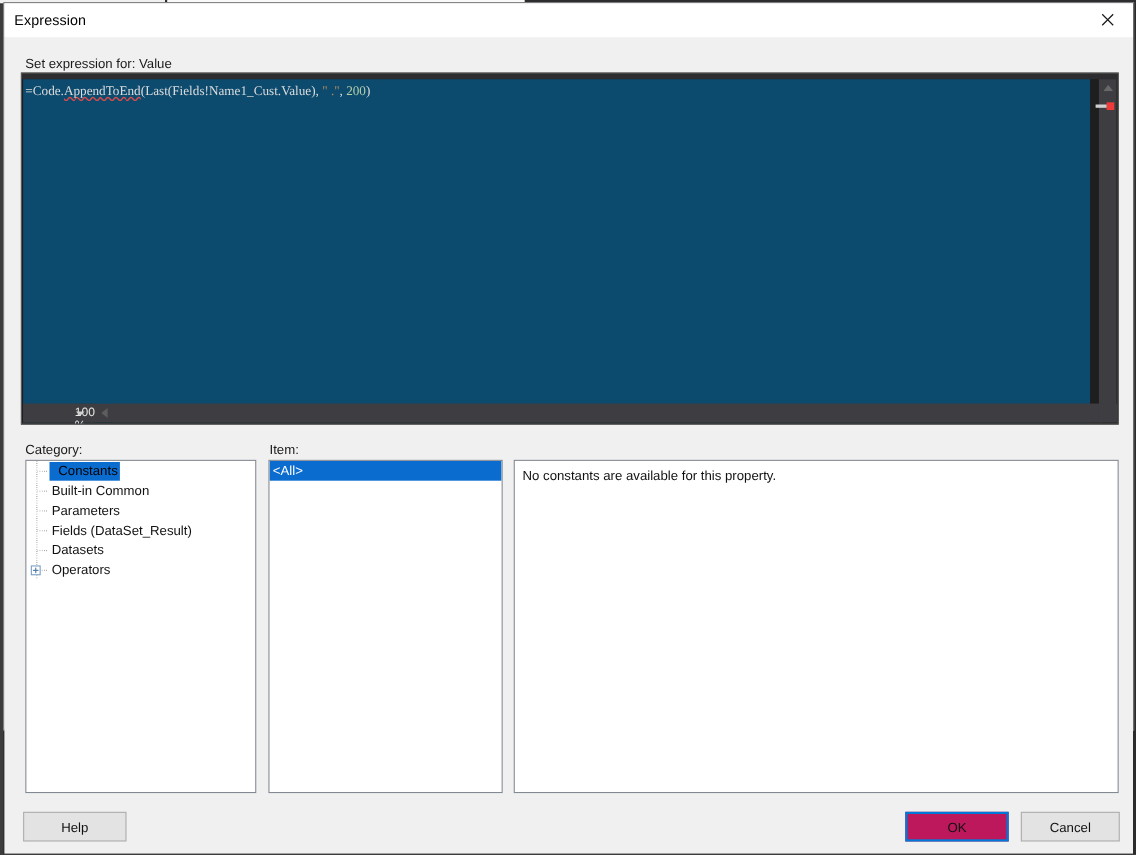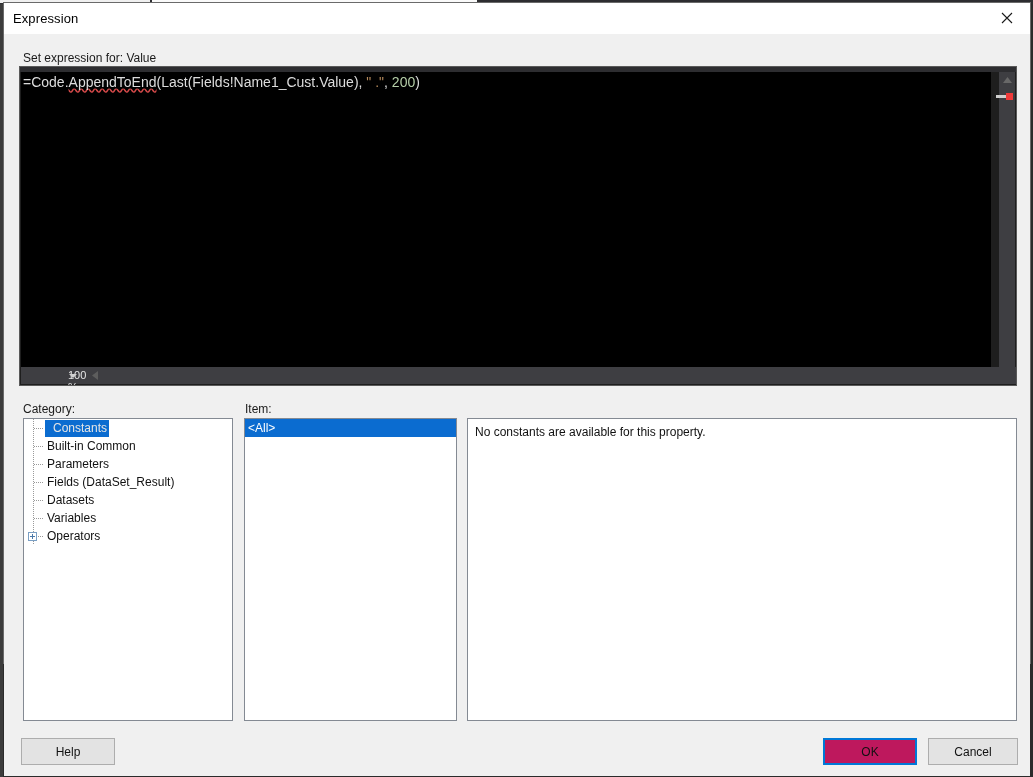--- a/index.html
+++ b/index.html
@@ -90,26 +90,26 @@
   #editor-topstrip {
     position: absolute; left: 0; top: 0; width: 100%; height: 5px;
     background: #2d2d30;
   }
   #code-area {
     position: absolute;
     left: 1px; top: 5px;
     width: 970px; height: 312px;
     padding: 2px 0 0 2px;
     box-sizing: border-box;
-    font-family: Liberation Sans, sans-serif;
-    font-size: 14px;
+    font-family: Liberation Serif, serif;
+    font-size: 12px;
     line-height: 16px;
     color: #dcdcdc;
     white-space: pre;
-    background: #000000;
+    background: #0c4a6e;
   }
   .tok-plain   { color: #dcdcdc; }
   .tok-str     { color: #b5895b; }
   .tok-num     { color: #b5cea8; }
   .squiggle {
     text-decoration: underline wavy #d84a4a;
     text-decoration-skip-ink: none;
   }
 
   
@@ -230,21 +230,21 @@
     content: ""; position: absolute;
     left: 3px; top: 1px; width: 1px; height: 5px; background: #4a78a8;
   }
   .tree-label {
     margin-left: 17px;
     padding: 0 2px;
     line-height: 17px;
   }
   .tree-row.selected .tree-label {
     background: #0b6cd0;
-    color: #e5e5e5;
+    color: #000000;
     padding-left: 8px;
   }
 
   
   .item-row {
     height: 18px;
     line-height: 18px;
     padding-left: 3px;
     font-size: 12px;
     color: #111;
@@ -370,25 +370,20 @@
             <span class="tree-label">Fields (DataSet_Result)</span>
           </div>
           <div class="tree-row">
             <div class="tree-connector"></div>
             <div class="tree-elbow"></div>
             <span class="tree-label">Datasets</span>
           </div>
           <div class="tree-row">
             <div class="tree-connector"></div>
             <div class="tree-elbow"></div>
-            <span class="tree-label">Variables</span>
-          </div>
-          <div class="tree-row">
-            <div class="tree-connector"></div>
-            <div class="tree-elbow"></div>
             <div class="tree-plus"></div>
             <span class="tree-label">Operators</span>
           </div>
         </div>
     </div>
 
     <div class="section-label" style="left:241px; top:368px;">Item:</div>
     <div id="item-box" class="listbox">
       <div id="item-rows">
           <div class="item-row selected">&lt;All&gt;</div>

